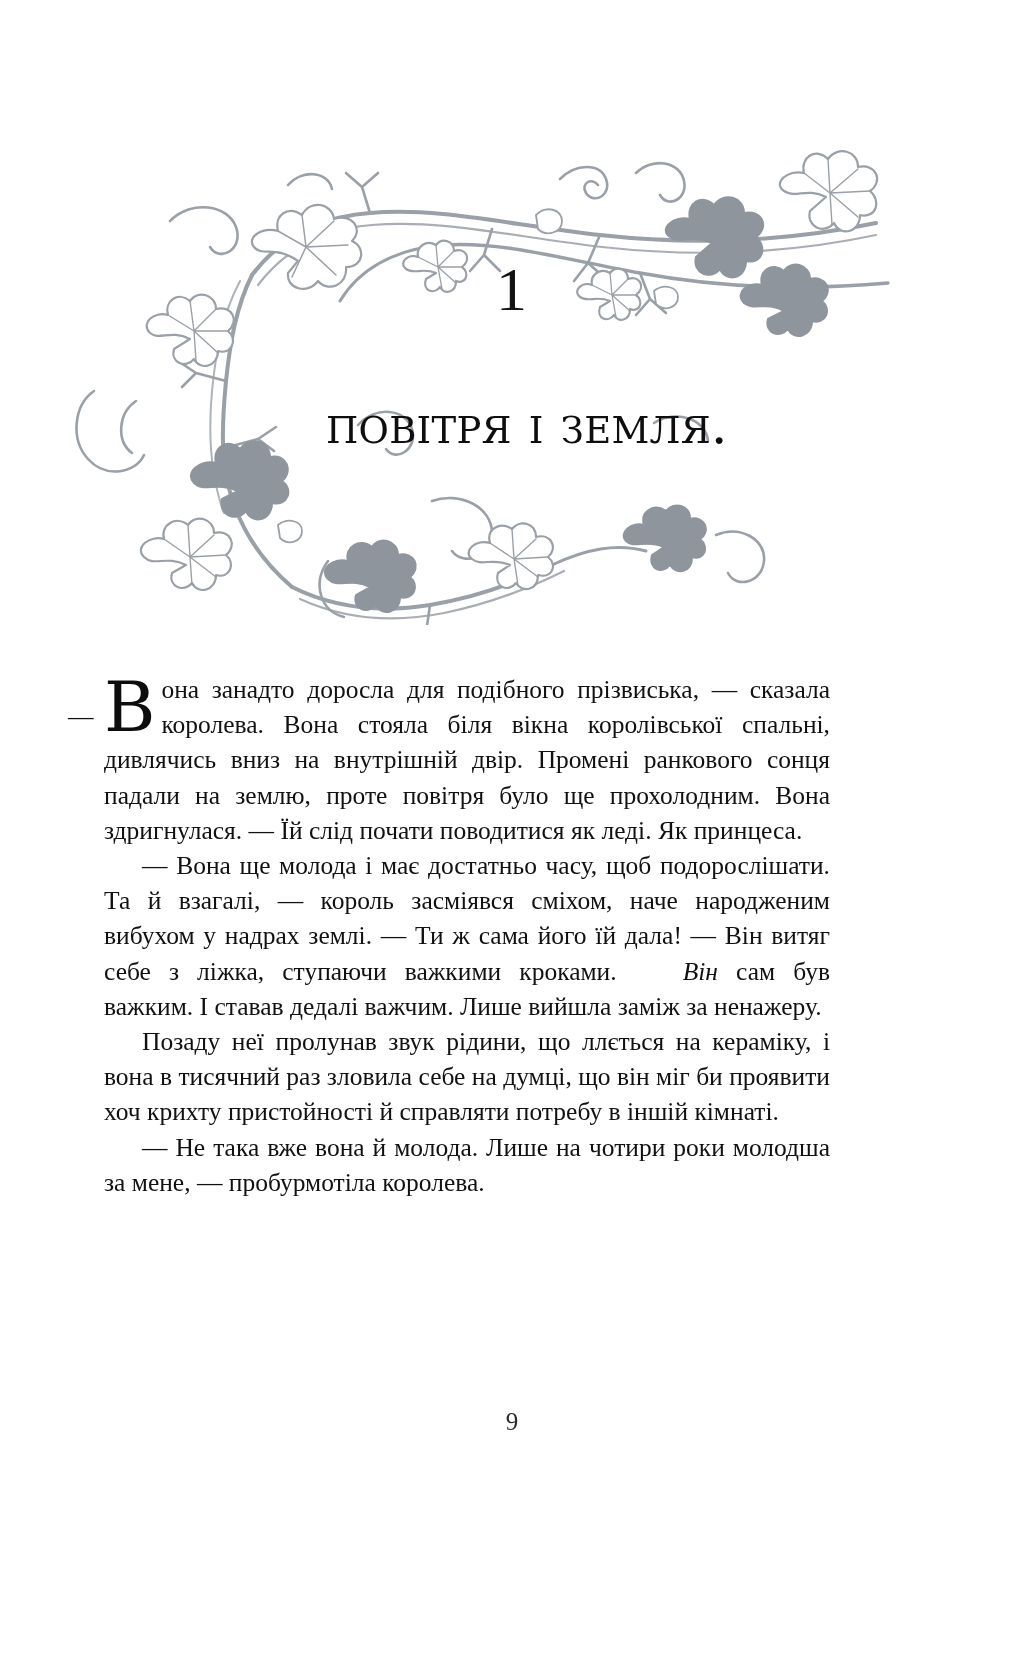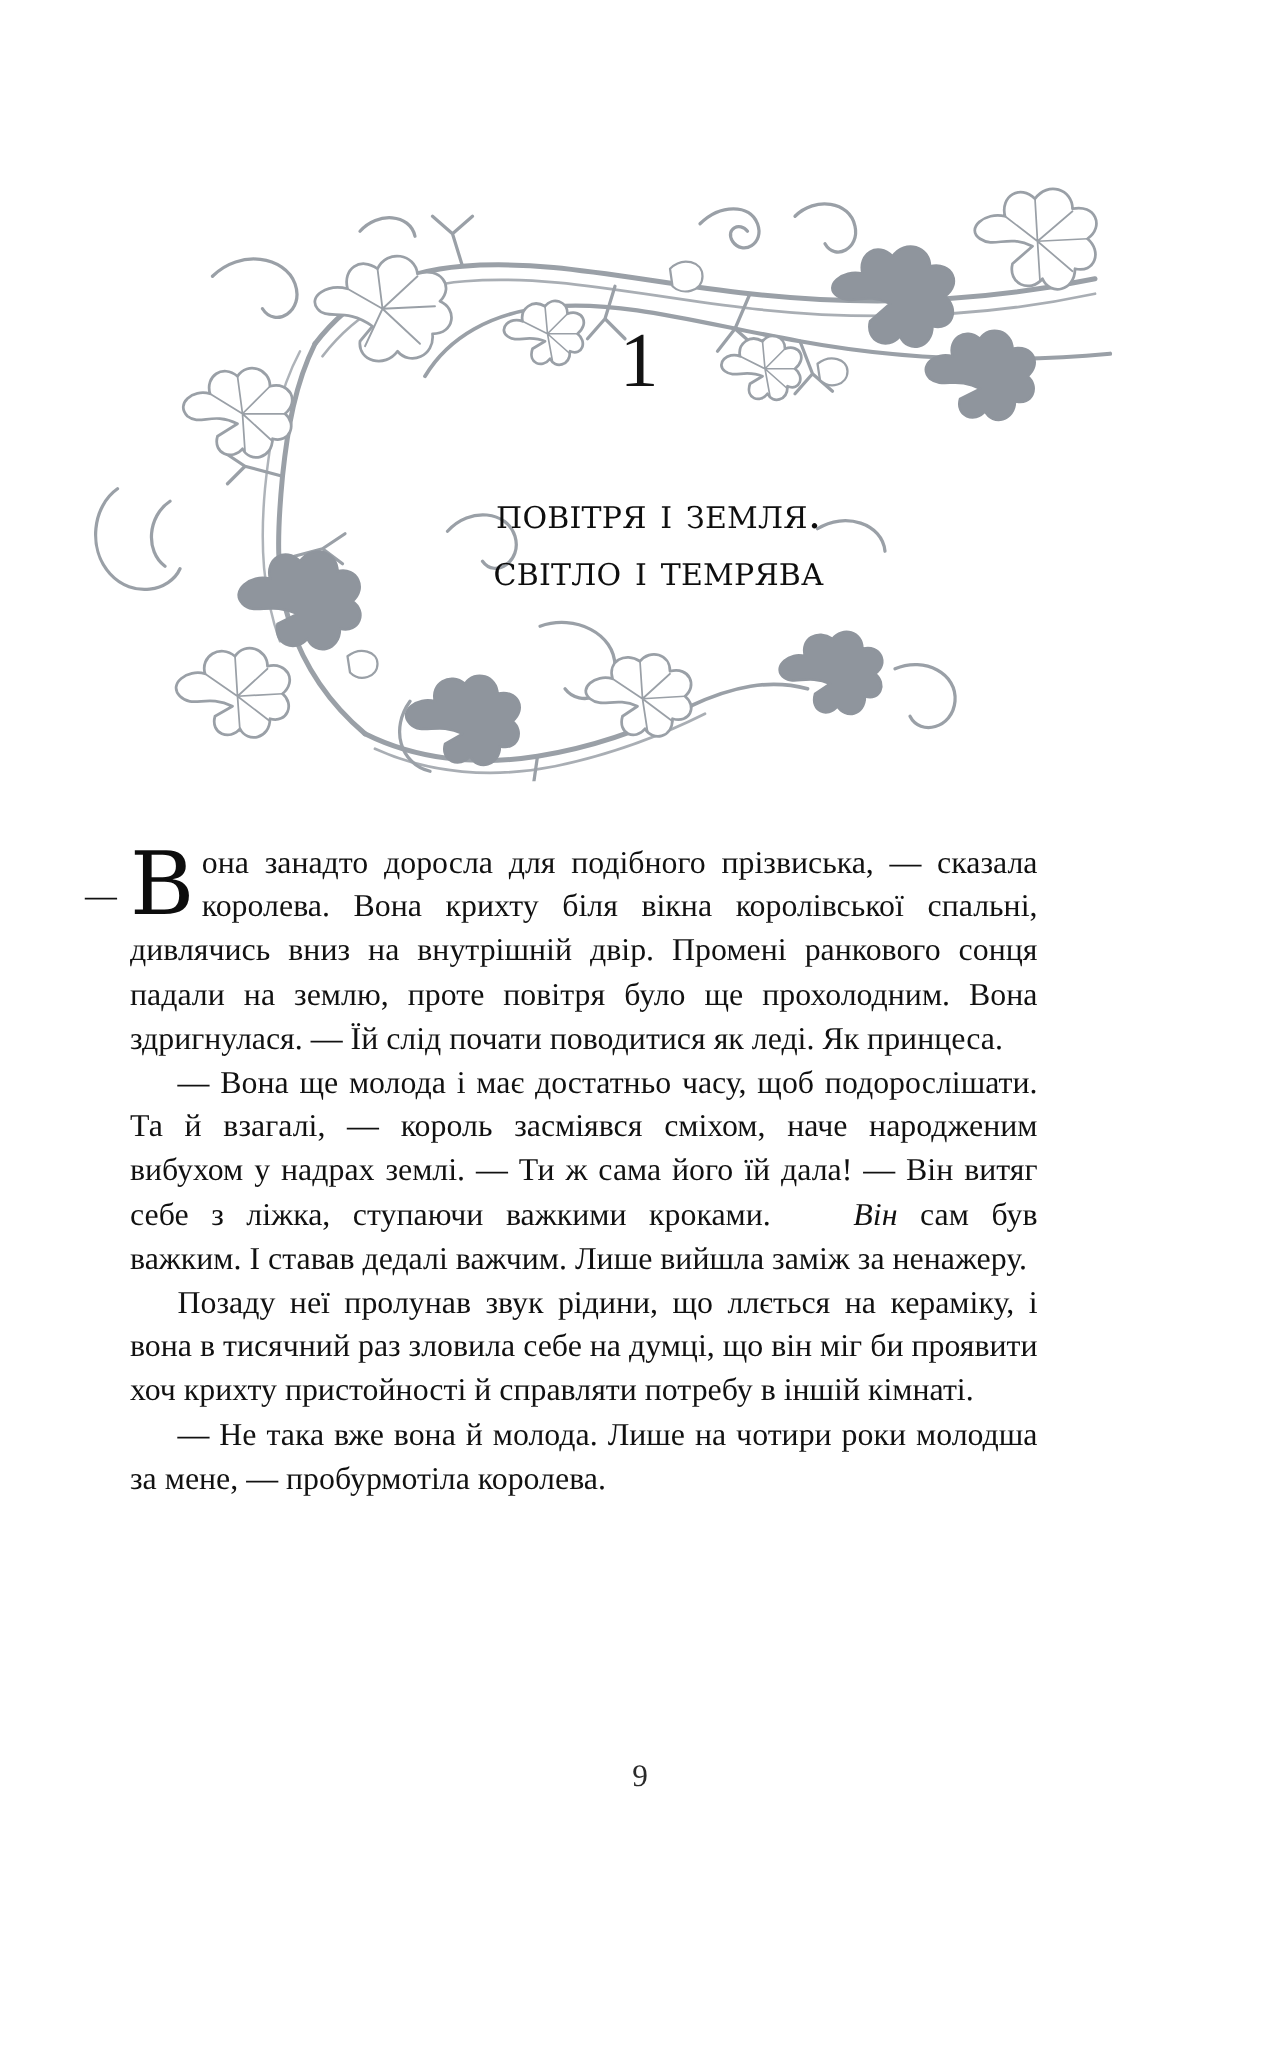--- a/index.html
+++ b/index.html
@@ -50,21 +50,21 @@
     left: 120px;
     right: 90px;
     top: 368px;
     text-align: center;
     font-family: "DejaVu Serif", "Liberation Serif", serif;
     font-weight: 400;
     color: #0e0e0e;
   }
   .chapter-title .tline {
     display: block;
-    font-size: 34px;
+    font-size: 53px;
     line-height: 1.34;
     font-variant: small-caps;
     text-transform: lowercase;
     letter-spacing: 0.005em;
     white-space: nowrap;
   }
   .chapter-title .tline:first-letter { font-size: 1em; }
 
   
   .body-text {
@@ -283,28 +283,27 @@
         <path d="M614 196 C 624 188, 638 192, 638 202 C 638 213, 624 217, 616 209 Z" fill="#ffffff"></path>
         <path d="M238 430 C 248 422, 262 426, 262 436 C 262 447, 248 451, 240 443 Z" fill="#ffffff"></path>
       </g>
     </svg>
   </div>
 
   <div class="chapter-number">1</div>
 
   <h1 class="chapter-title">
     <span class="tline">Повітря і земля.</span>
-    <span class="tline">Світло і темрява</span>
   </h1>
 
   <div class="body-text">
 
     <p class="first opening">
       <span class="dash-margin">—</span>
-      <span class="dropcap">В</span><span>она занадто доросла для подібного прізвиська, — сказала королева. Вона крихту біля вікна королівської спальні, дивлячись вниз на внутрішній двір. Промені ранкового сонця падали на землю, проте повітря було ще прохолодним. Вона здригнулася. — Їй слід почати поводитися як леді. Як принцеса.</span>
+      <span class="dropcap">В</span><span>она занадто доросла для подібного прізвиська, — сказала королева. Вона стояла біля вікна королівської спальні, дивлячись вниз на внутрішній двір. Промені ранкового сонця падали на землю, проте повітря було ще прохолодним. Вона здригнулася. — Їй слід почати поводитися як леді. Як принцеса.</span>
     </p>
 
     <p><span>— Вона ще молода і має достатньо часу, щоб подорослішати. Та й взагалі, — король засміявся сміхом, наче народженим вибухом у надрах землі. — Ти ж сама його їй дала! — Він витяг себе з ліжка, ступаючи важкими кроками. </span><em>Він</em><span> сам був важким. І ставав дедалі важчим. Лише вийшла заміж за ненажеру.</span></p>
 
     <p>Позаду неї пролунав звук рідини, що ллється на кераміку, і вона в тисячний раз зловила себе на думці, що він міг би проявити хоч крихту пристойності й справляти потребу в іншій кімнаті.</p>
 
     <p>— Не така вже вона й молода. Лише на чотири роки молодша за мене, — пробурмотіла королева.</p>
   </div>
 
   <div class="folio">9</div>

